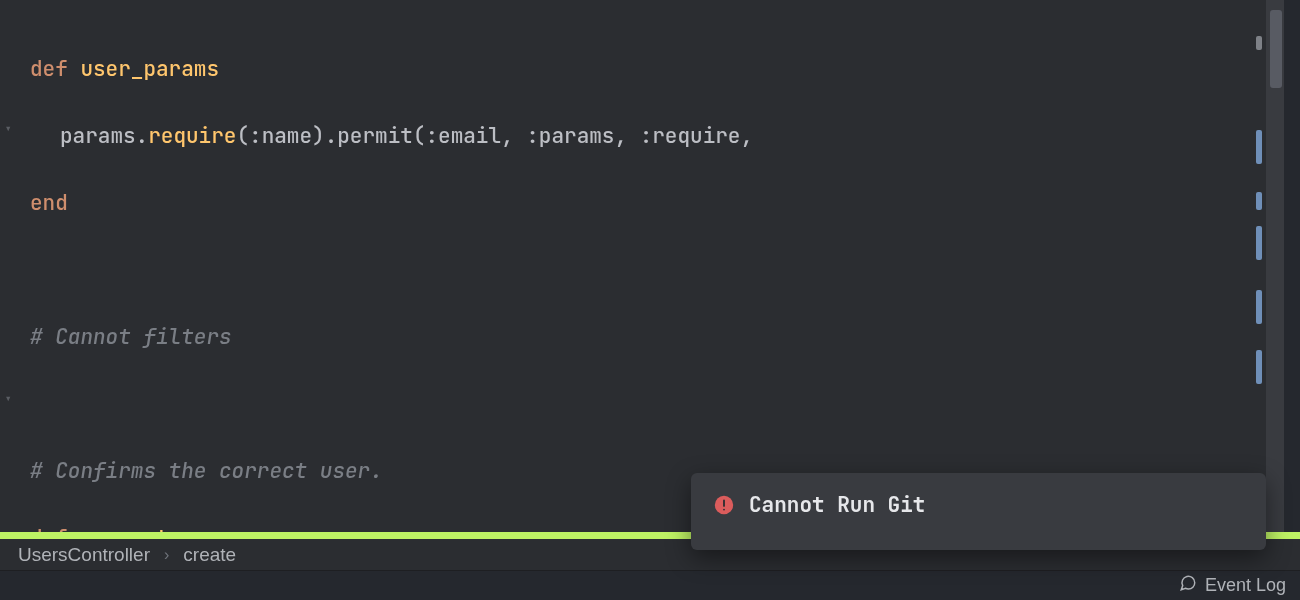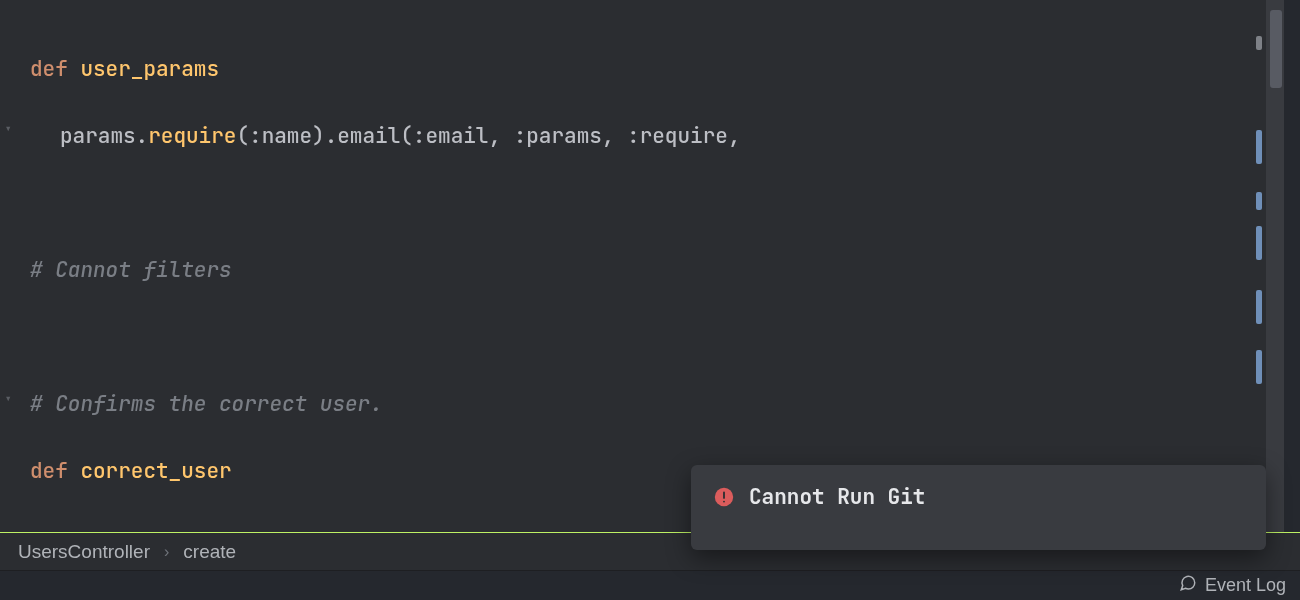--- a/index.html
+++ b/index.html
@@ -51,21 +51,21 @@
   }
 
   
   .breadcrumb {
     position: absolute;
     left: 0;
     top: 532px;
     height: 38px;
     width: 1300px;
     background: #2b2d31;
-    border-top: 1px solid #bef264;
+    border-top: 7px solid #bef264;
     color: #b0b3b8;
     font-family: -apple-system, "Segoe UI", sans-serif;
     font-size: 19px;
     display: flex;
     align-items: center;
     padding-left: 18px;
     gap: 14px;
   }
   .chev { color: #6f737a; font-size: 16px; }
 
@@ -132,21 +132,21 @@
   .notification .icon {
     flex: 0 0 22px;
     padding-top: 3px;
   }
   .notification .icon svg { width: 22px; height: 22px; }
   .notification .body { flex: 1 1 auto; }
   .notification .title {
     color: #e6e7ea;
     font-weight: 600;
     font-size: 21px;
-    margin-bottom: 20px;
+    margin-bottom: 12px;
     font-family: "JetBrains Mono", Menlo, monospace;
   }
   .notification .msg {
     color: #a7aab0;
     font-size: 21px;
     margin-bottom: 10px;
     font-family: "JetBrains Mono", Menlo, monospace;
   }
   .notification .link {
     color: #5b9cf2;
@@ -156,21 +156,22 @@
   }
 </style>
 </head>
 <body>
 
 <div class="root">
 
   <div class="editor-wrap">
     <div class="code">
 <span class="ln"><span class="kw">def</span> <span class="mname">user_params</span></span>
-<span class="ln indent1"><span class="call">params</span>.<span class="mname">require</span>(<span>:name</span>).<span class="call">email</span>(<span>:email</span>, <span>:params</span>, <span>:require</span>,</span>
+<span class="ln indent1"><span class="call">params</span>.<span class="mname">require</span>(<span>:name</span>).<span class="call">permit</span>(<span>:email</span>, <span>:params</span>, <span>:require</span>,</span>
+<span class="ln"><span class="kw">end</span></span>
 <span class="ln"> </span>
 <span class="ln"><span class="cm"># Cannot filters</span></span>
 <span class="ln"> </span>
 <span class="ln"><span class="cm"># Confirms the correct user.</span></span>
 <span class="ln"><span class="kw">def</span> <span class="mname">correct_user</span></span>
 
 
 
 
 

